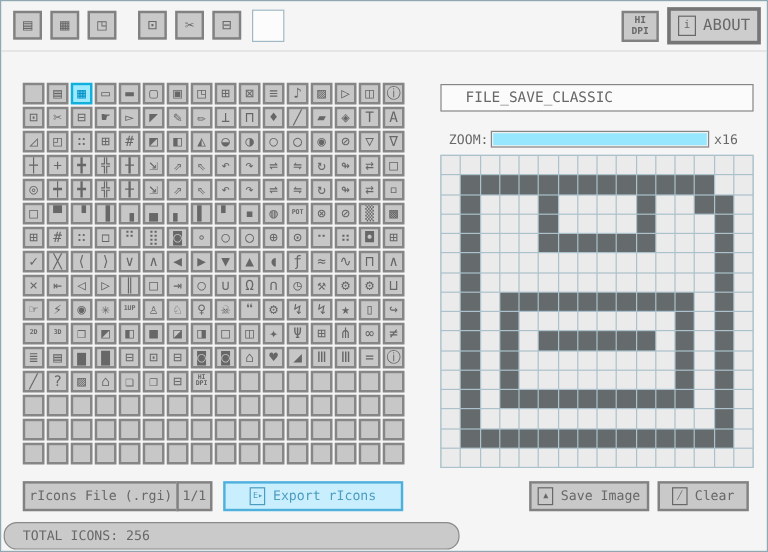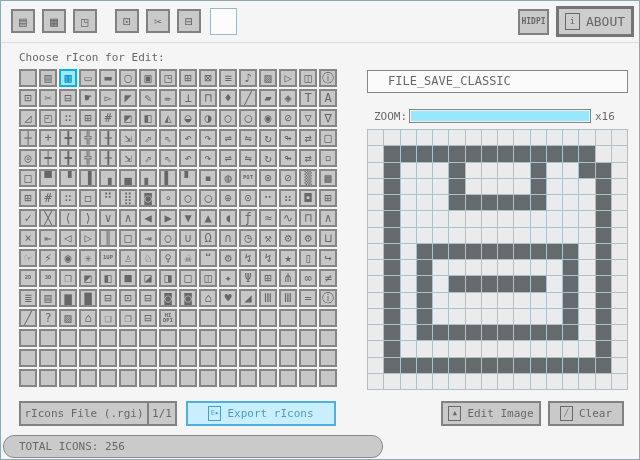--- a/index.html
+++ b/index.html
@@ -12,21 +12,21 @@
   
   #toolbar{position:absolute;left:0;top:0;width:100%;height:41px;border-bottom:1px solid #DBDBDB;}
   .tbtn{
     position:absolute;top:8px;width:24px;height:24px;box-sizing:border-box;
     background:#C9C9C9;border:2px solid #818181;display:flex;align-items:center;justify-content:center;
     font-size:13px;line-height:1;color:#696969;cursor:pointer;
   }
   #preview-box{position:absolute;left:209px;top:7px;width:27px;height:27px;box-sizing:border-box;
     background:#FCFCFC;border:1px solid #9FB8C4;}
   #hidpi-btn{position:absolute;left:517px;top:8px;width:31px;height:26px;box-sizing:border-box;
-    background:#C9C9C9;border:2px solid #818181;display:flex;flex-direction:row;
+    background:#C9C9C9;border:2px solid #818181;display:flex;flex-direction:column;
     align-items:center;justify-content:center;font-size:8px;line-height:1.1;font-weight:bold;}
   #about-btn{position:absolute;left:555px;top:5px;width:78px;height:31px;box-sizing:border-box;
     background:#CDCDCD;border:3px solid #757575;display:flex;align-items:center;justify-content:center;
     gap:6px;font-size:13px;}
   .mini-box{display:inline-flex;align-items:center;justify-content:center;
     width:11px;height:13px;border:1px solid currentColor;font-size:7px;line-height:1;flex:none;}
   #about-btn .mini-box{width:13px;height:15px;font-size:9px;}
   
   .panel-label{position:absolute;font-size:11px;white-space:pre;}
   #icon-grid{
@@ -93,21 +93,20 @@
     <div id="hidpi-btn">
       <span>HI</span>
       <span>DPI</span>
     </div>
     <div id="about-btn">
       <span class="mini-box">i</span>
       <span>ABOUT</span>
     </div>
   </div>
 
-  <div class="panel-label" style="left:18px;top:50px">Choose rIcon for Edit:</div>
   <div id="icon-grid">
       <div class="cell"></div>
       <div class="cell">▤</div>
       <div class="cell sel">▦</div>
       <div class="cell">▭</div>
       <div class="cell">▬</div>
       <div class="cell">▢</div>
       <div class="cell">▣</div>
       <div class="cell">◳</div>
       <div class="cell">⊞</div>
@@ -626,21 +625,21 @@
     </div>
 
   <div class="fbtn" style="left:18px;width:130px"><span>rIcons File (.rgi)</span></div>
   <div class="fbtn" style="left:146px;width:30px"><span>1/1</span></div>
   <div class="fbtn" id="export-btn" style="left:185px;width:150px">
     <span class="mini-box">E▸</span>
     <span>Export rIcons</span>
   </div>
   <div class="fbtn" style="left:440px;width:100px">
     <span class="mini-box">▲</span>
-    <span>Edit Image</span>
+    <span>Save Image</span>
   </div>
   <div class="fbtn" style="left:547px;width:76px">
     <span class="mini-box">╱</span>
     <span>Clear</span>
   </div>
 
   <div id="statusbar">
     <div class="status-cell" id="status-left">TOTAL ICONS: 256</div>
   </div>
 

